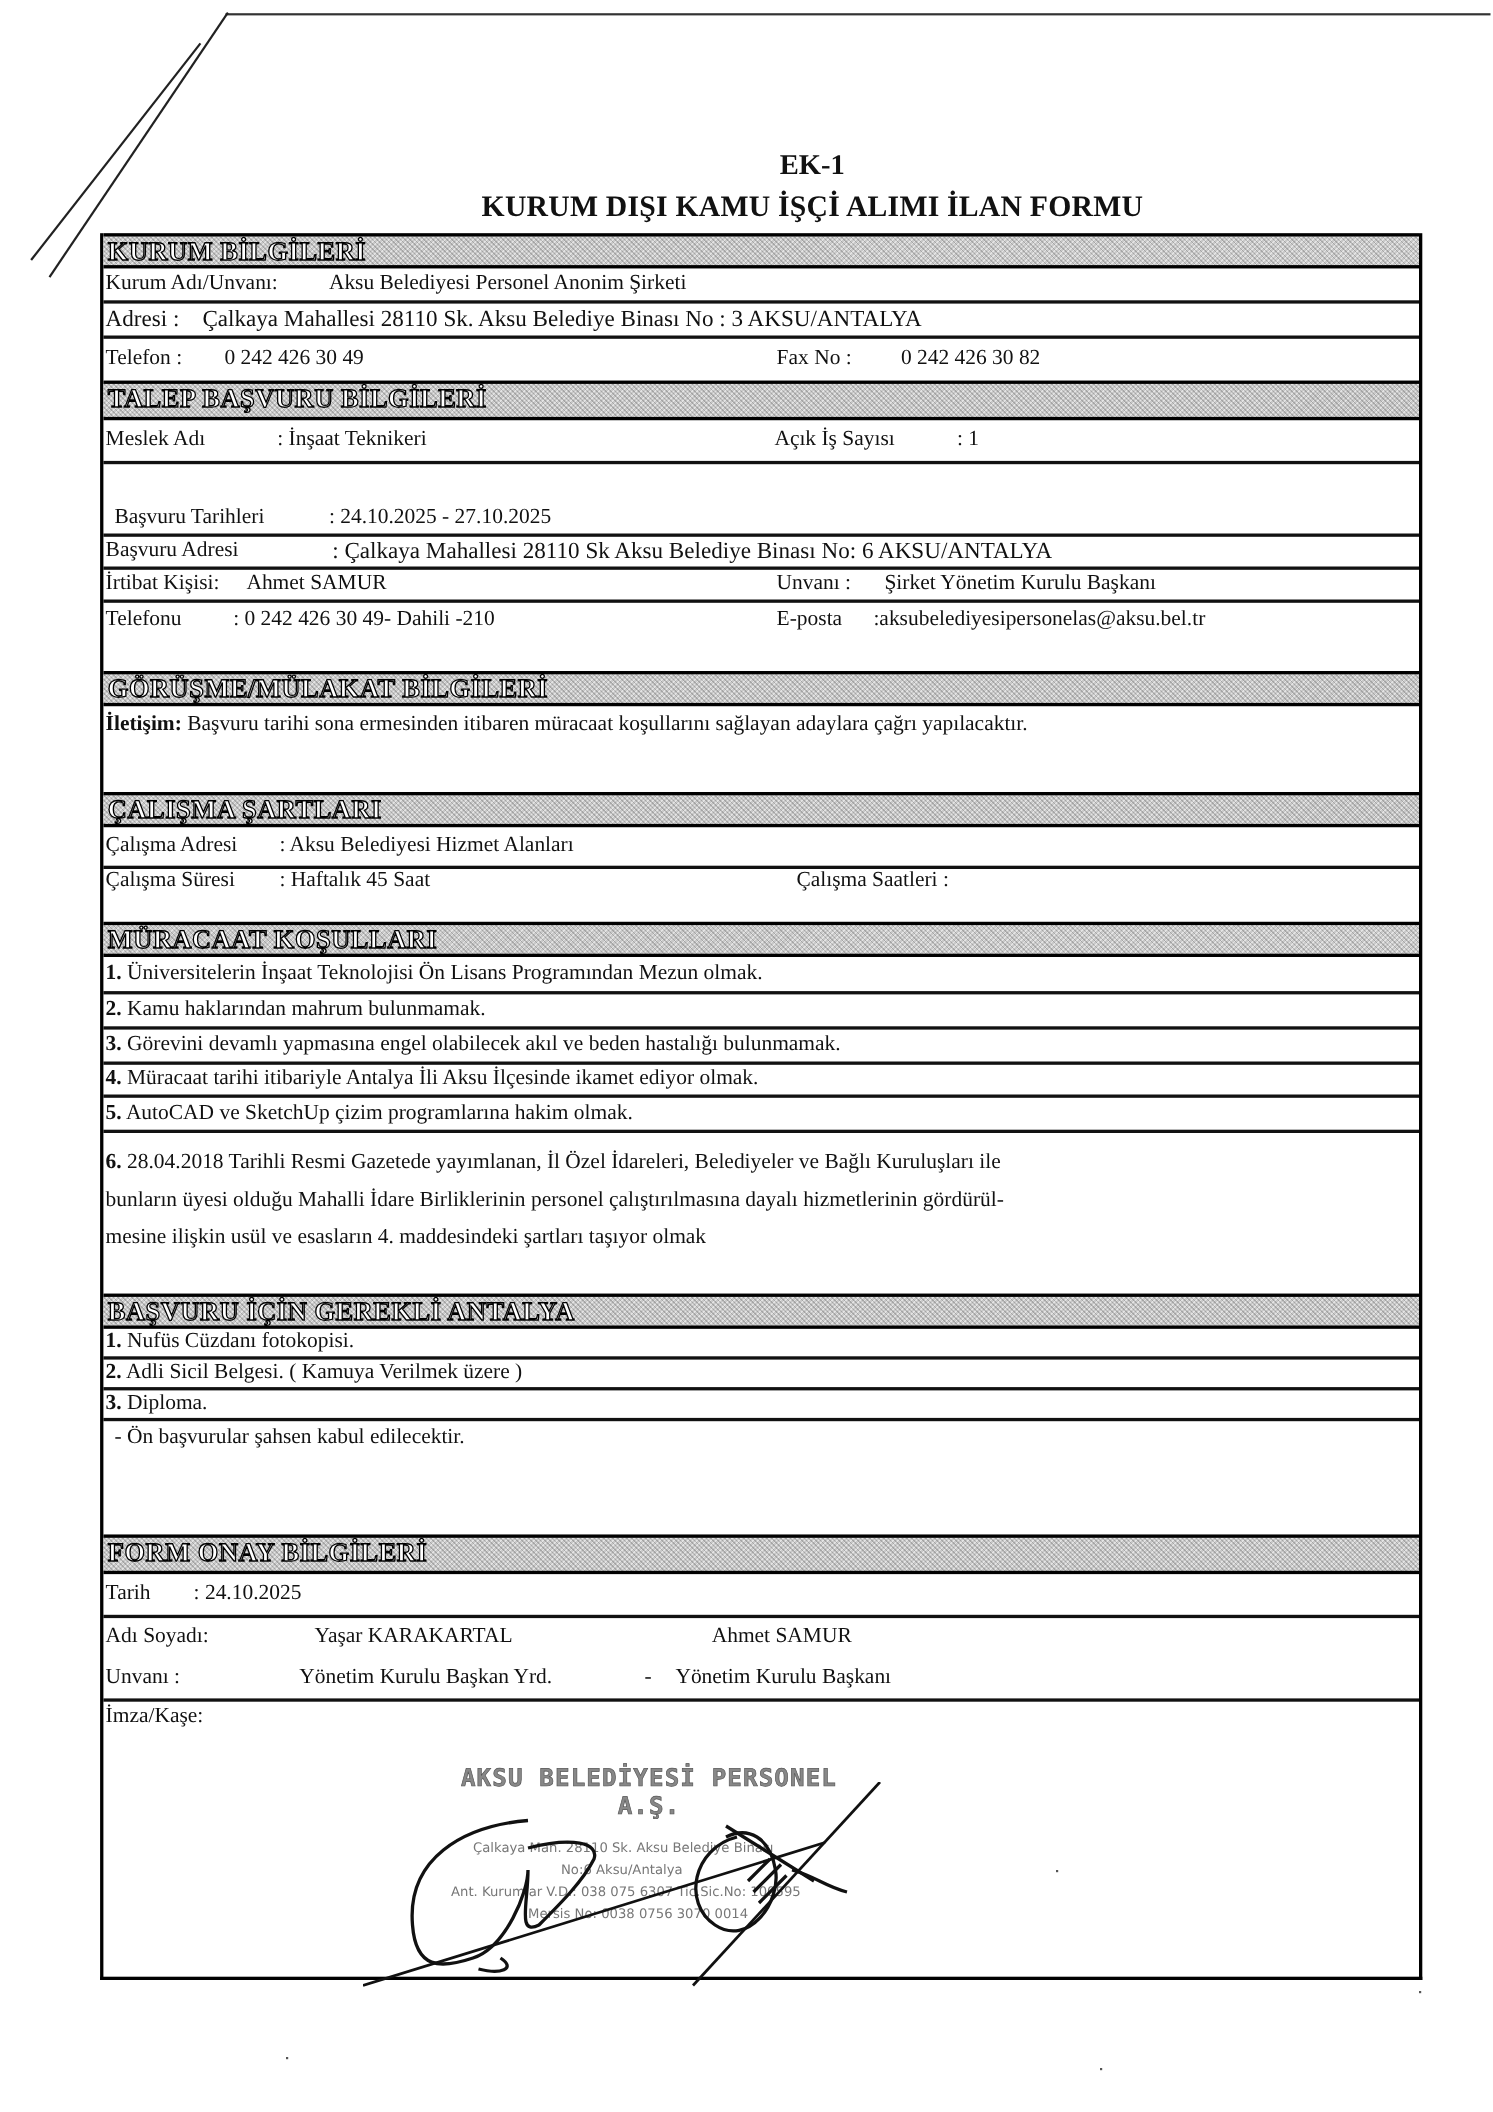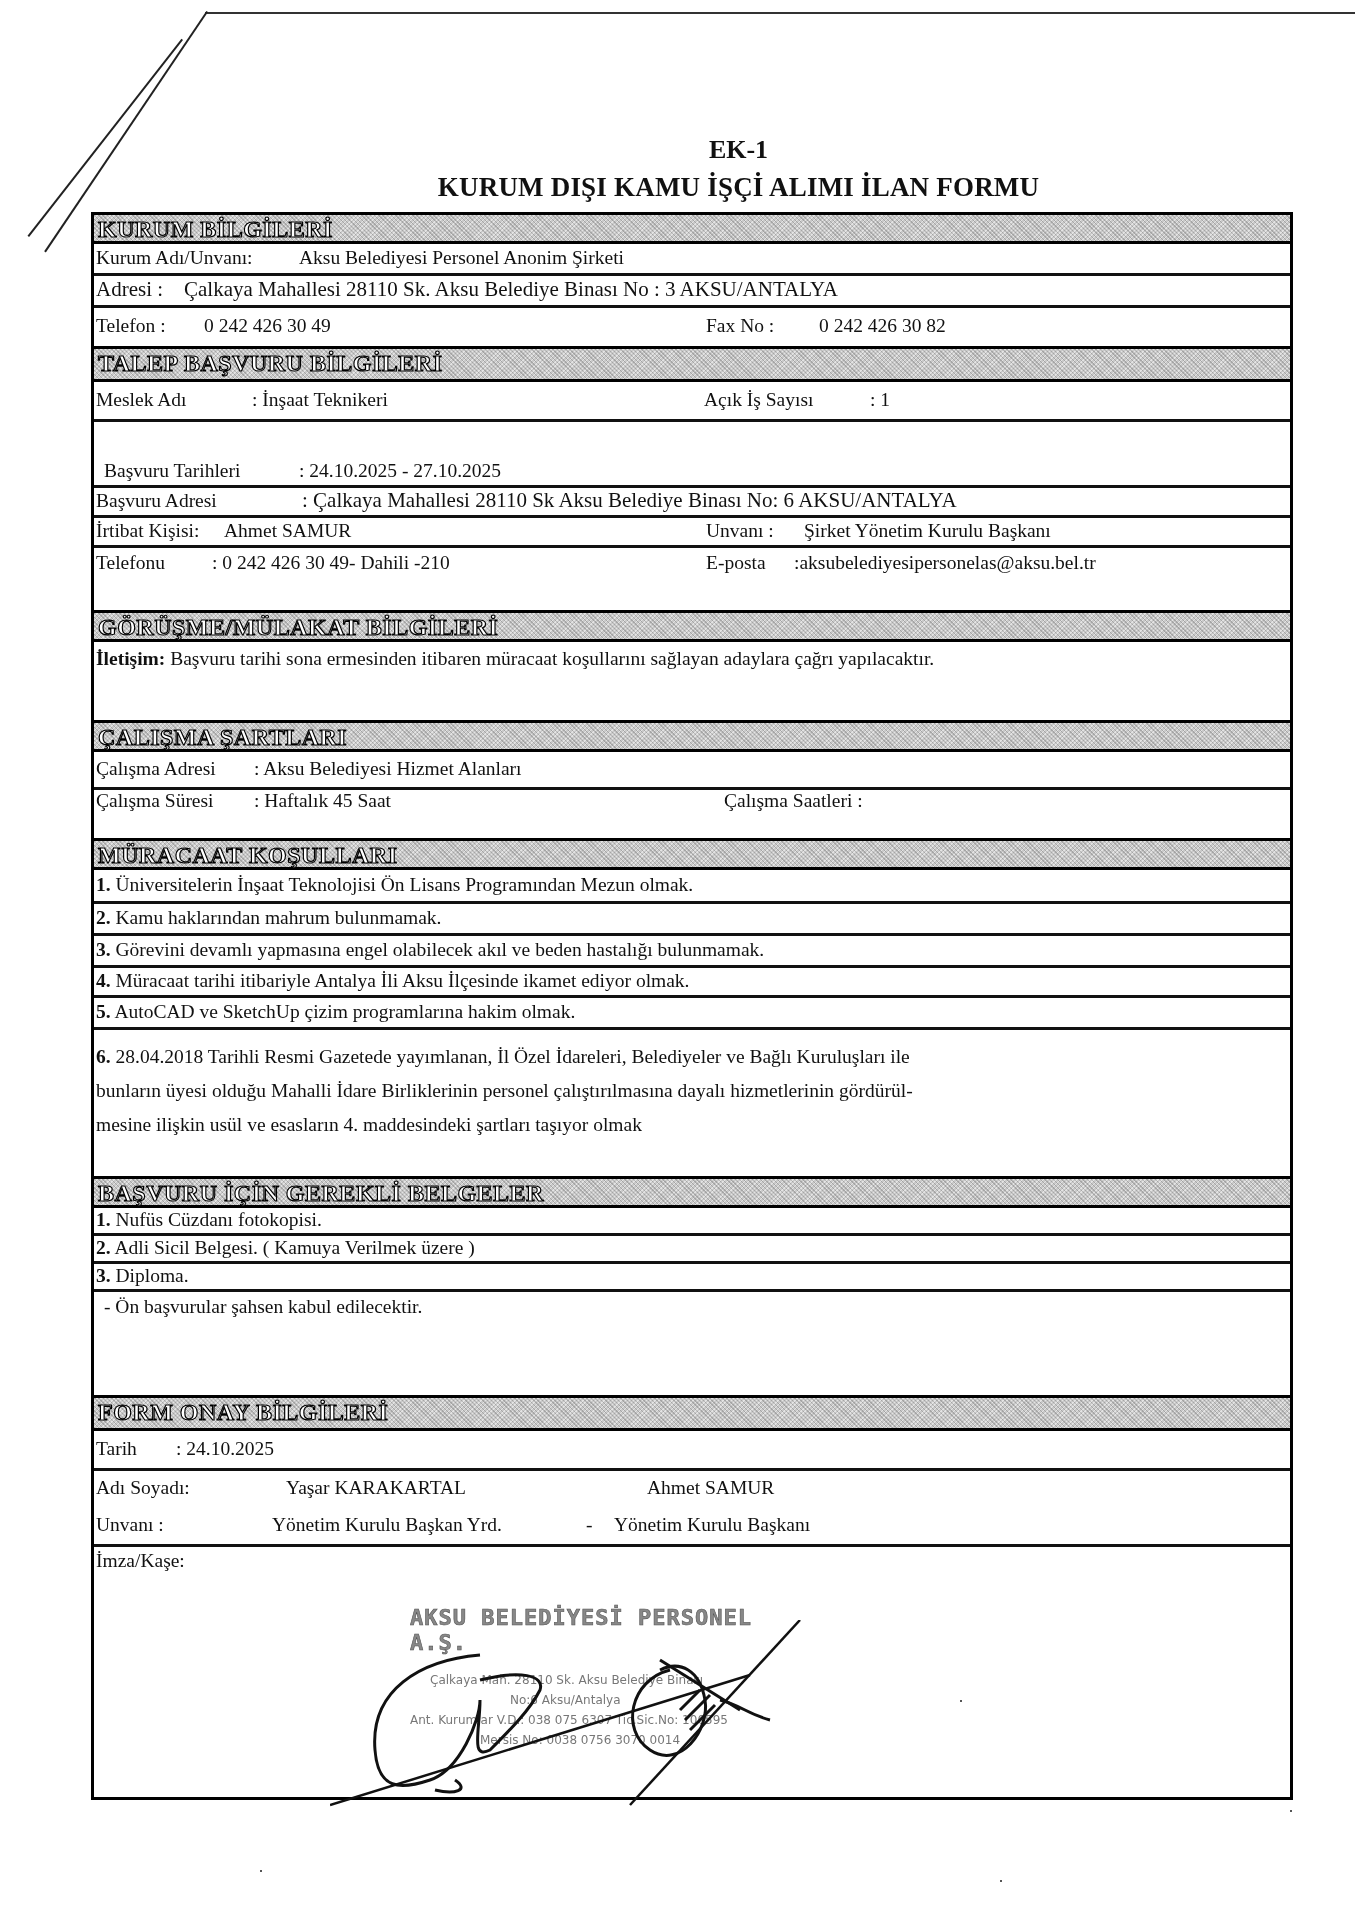--- a/index.html
+++ b/index.html
@@ -16,21 +16,21 @@
           background-color: #c9c9c9;
           background-image: repeating-linear-gradient(45deg, rgba(0,0,0,0.18) 0 1px, transparent 1px 3px),
                             repeating-linear-gradient(-45deg, rgba(255,255,255,0.5) 0 1px, transparent 1px 3px);
           box-sizing: border-box; }
   .band span { position: absolute; left: 4px; top: 0px; font-size: 24px; font-weight: bold; color: #fff;
                -webkit-text-stroke: 1.2px #000; letter-spacing: 0.5px; line-height: 28px; }
   .row { position: absolute; left: 0; right: 0; border-bottom: 3px solid #111; box-sizing: border-box; font-size: 19.5px; }
   .row.noline { border-bottom: none; }
   .cell { position: absolute; top: 50%; transform: translateY(-55%); white-space: nowrap; }
   .b { font-weight: bold; }
-  .stamp { position: absolute; left: 410px; top: 1605px; width: 360px; height: 130px; }
+  .stamp { position: absolute; left: 410px; top: 1605px; width: 360px; height: 130px; text-align: center; }
   .stamp .st-title { position: absolute; left: 0; top: 0; font-family: "DejaVu Sans Mono", monospace; font-size: 22px;
                      color: #888; font-weight: bold; letter-spacing: 1px; -webkit-text-stroke: 0.6px #555; }
   .stamp .st-line { position: absolute; font-family: "DejaVu Sans", sans-serif; font-size: 12px; color: #777; white-space: nowrap; margin-top: 36px; }
   svg.sig { position: absolute; left: 330px; top: 1620px; }
   .speck { position: absolute; width: 2px; height: 2px; background: #555; }
 </style>
 </head>
 <body>
 
 <div class="top-rule"></div>
@@ -133,21 +133,21 @@
   </div>
   <div class="row noline" style="top:818px;height:146px;">
     <div style="position:absolute;left:2px;top:10px;line-height:34px;font-size:19.5px;">
       <div><span class="b">6.</span> <span>28.04.2018 Tarihli Resmi Gazetede yayımlanan, İl Özel İdareleri, Belediyeler ve Bağlı Kuruluşları ile</span></div>
       <div>bunların üyesi olduğu Mahalli İdare Birliklerinin personel çalıştırılmasına dayalı hizmetlerinin gördürül-</div>
       <div>mesine ilişkin usül ve esasların 4. maddesindeki şartları taşıyor olmak</div>
     </div>
   </div>
 
   <div class="band" style="top:964px;">
-      <span>BAŞVURU İÇİN GEREKLİ BELGELER</span>
+      <span>BAŞVURU İÇİN GEREKLİ ANTALYA</span>
     </div>
   <div class="row" style="top:996px;height:28px;">
     <span class="cell" style="left:2px;"><span class="b">1.</span> <span>Nufüs Cüzdanı fotokopisi.</span></span>
   </div>
   <div class="row" style="top:1024px;height:28px;">
     <span class="cell" style="left:2px;"><span class="b">2.</span> <span>Adli Sicil Belgesi. ( Kamuya Verilmek üzere )</span></span>
   </div>
   <div class="row" style="top:1052px;height:28px;">
     <span class="cell" style="left:2px;"><span class="b">3.</span> <span>Diploma.</span></span>
   </div>

